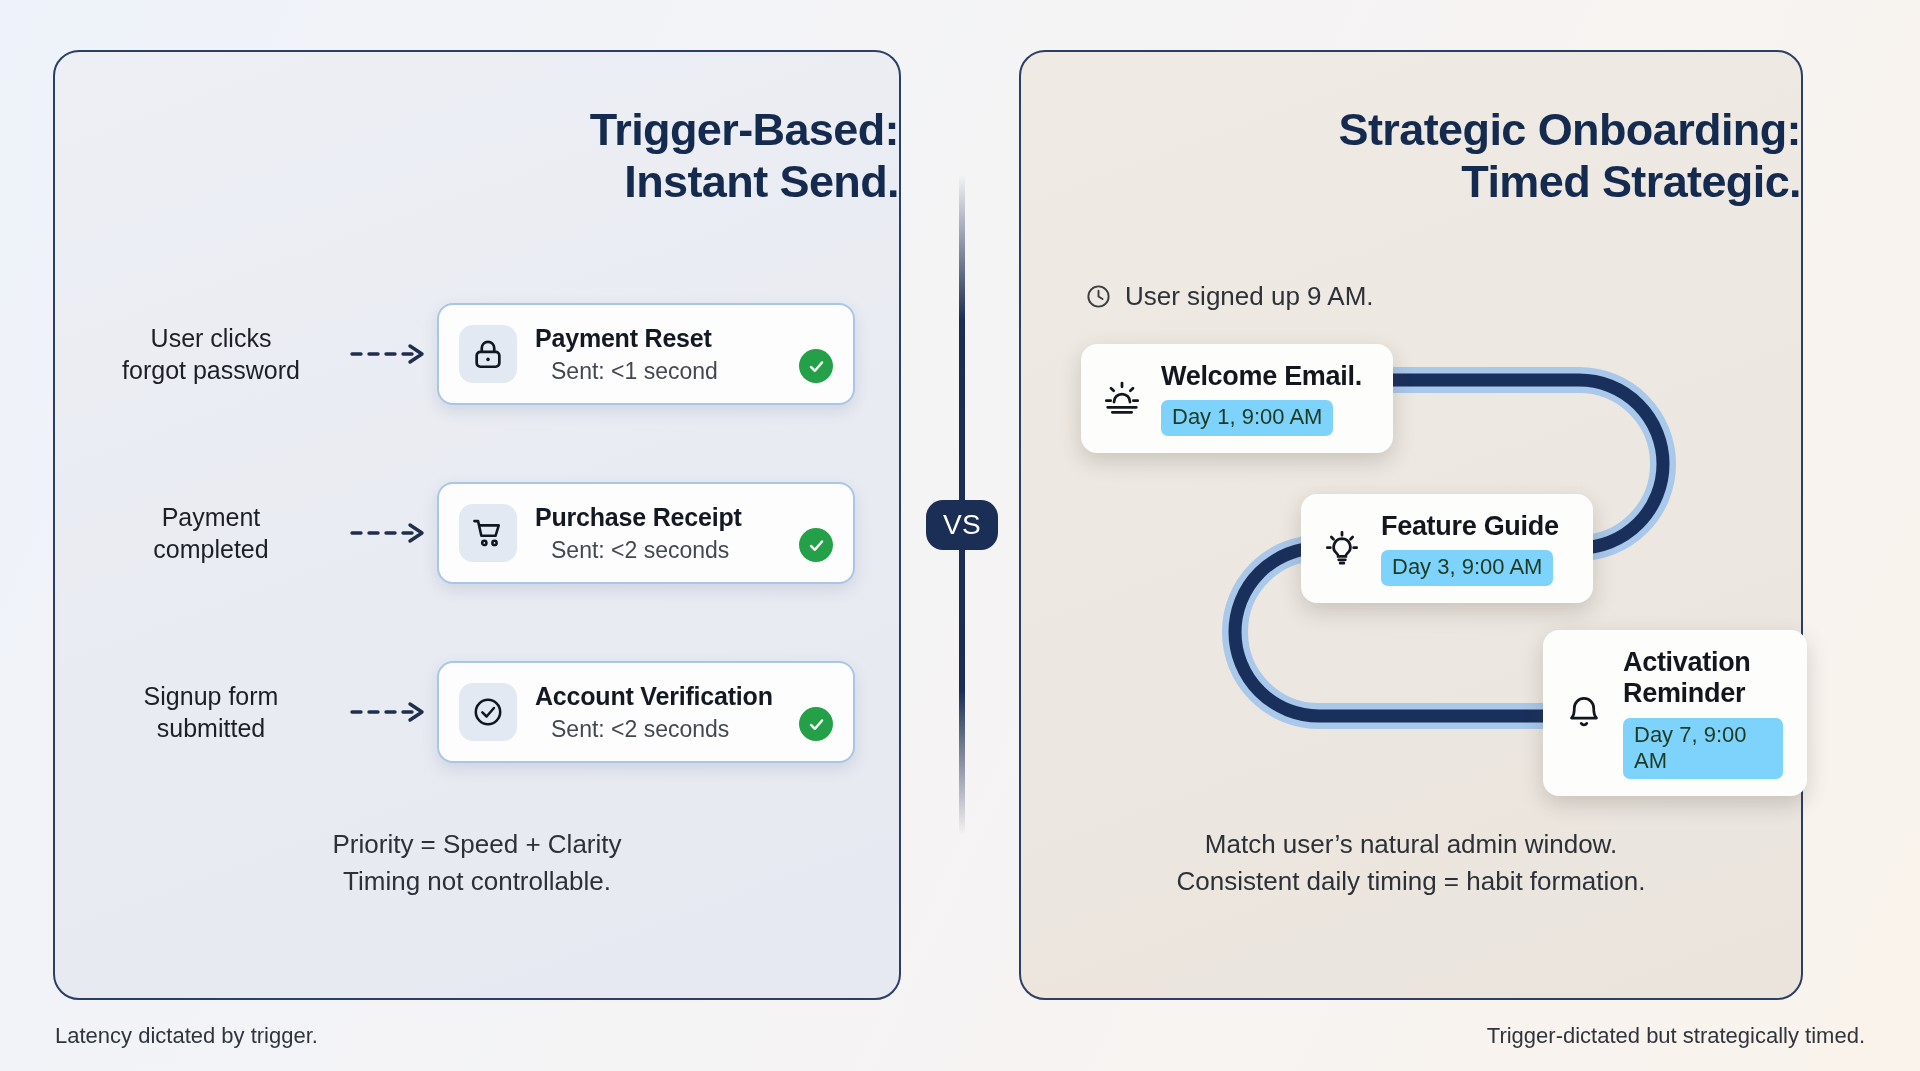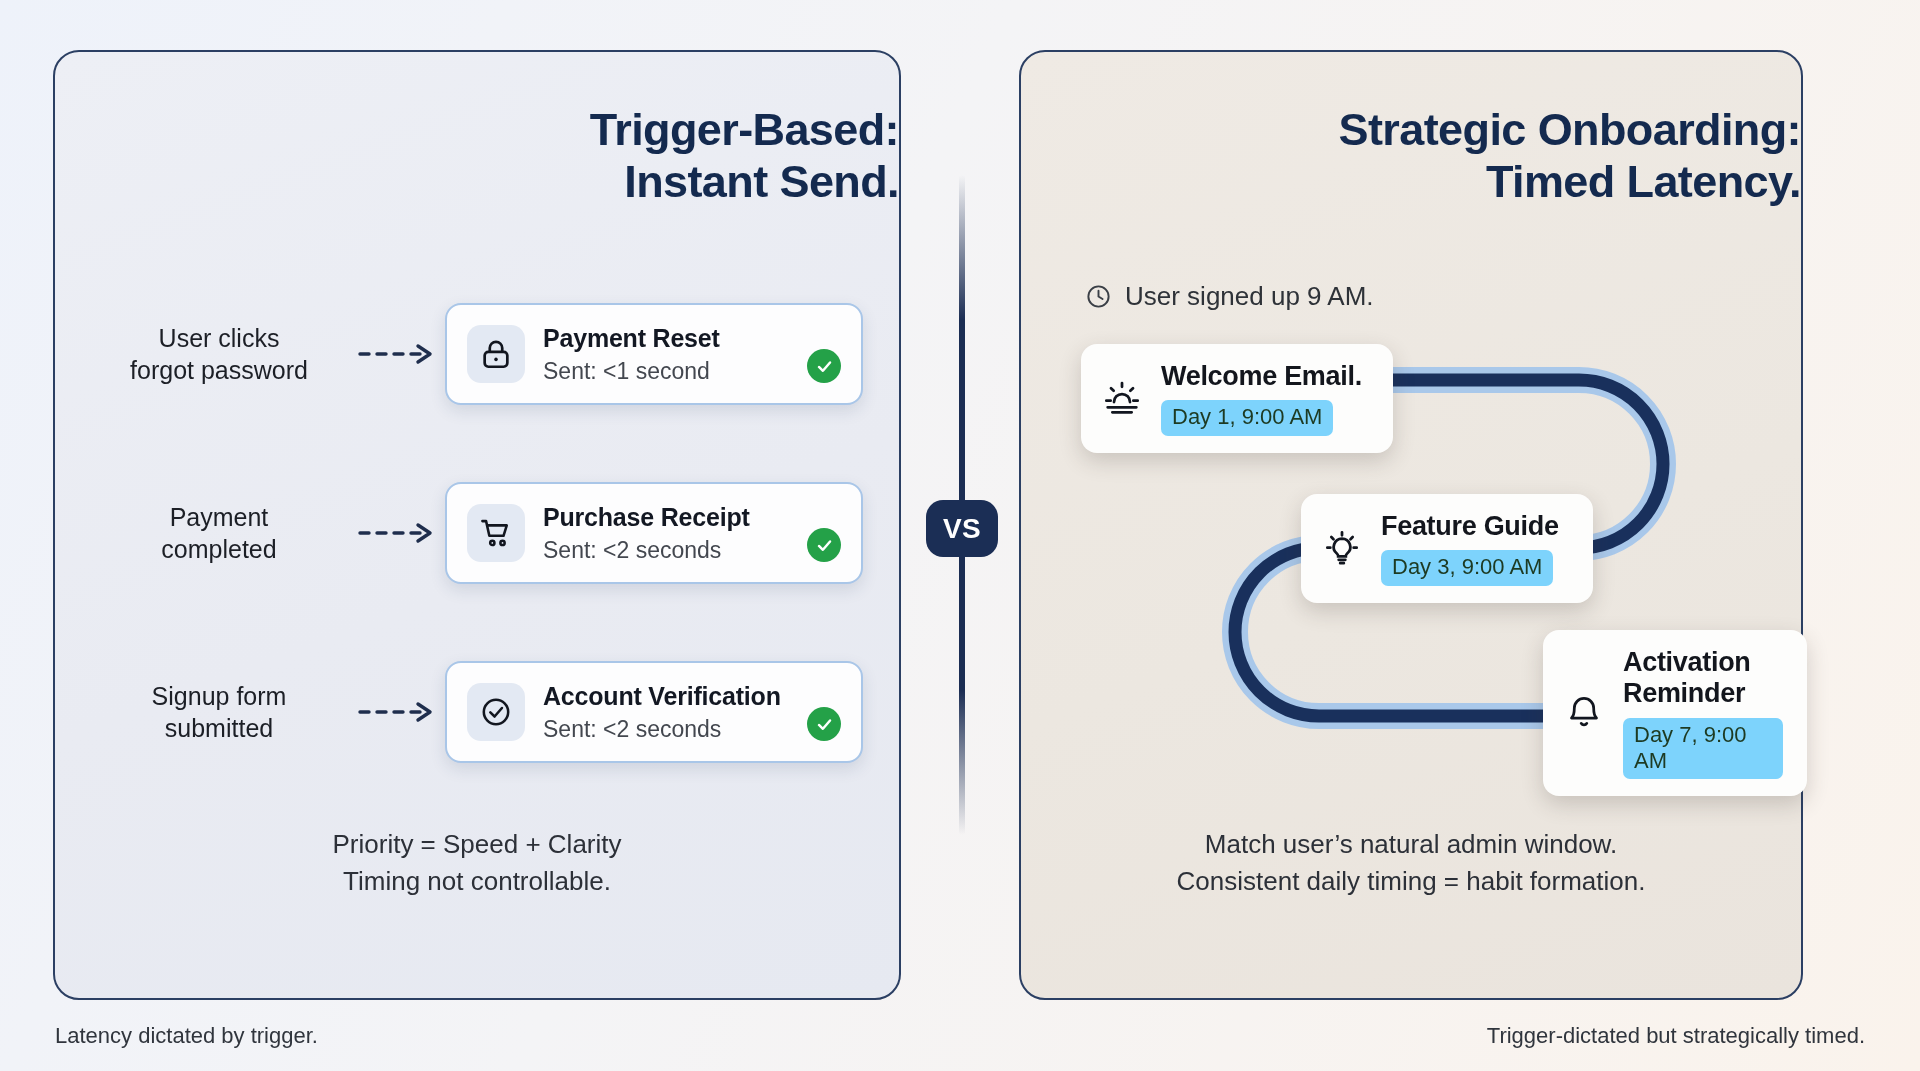--- a/index.html
+++ b/index.html
@@ -39,21 +39,21 @@
     color: #142a4f;
     font-weight: bold;
     font-size: 45px;
     line-height: 1.16;
     letter-spacing: -0.6px;
     padding-top: 52px;
   }
   .panel-title .ln { display: block; }
 
   
-  .trigger-rows { position: absolute; top: 230px; left: 0; width: 100%; padding-left: 8px; }
+  .trigger-rows { position: absolute; top: 230px; left: 0; width: 100%; }
   .trigger-row {
     display: flex; align-items: center;
     height: 144px;
     margin-bottom: 35px;
   }
   .trigger-label {
     width: 290px;
     text-align: center;
     color: #1c1f26;
     font-size: 25px;
@@ -82,21 +82,21 @@
     background: #e3e9f3;
     border-radius: 14px;
     display: flex; align-items: center; justify-content: center;
   }
   .card-icon svg { display: block; }
   .card-text { flex: 1 1 auto; min-width: 0; }
   .card-title {
     font-size: 25px; font-weight: bold; color: #131823;
     line-height: 1.2; letter-spacing: -0.2px;
   }
-  .card-sub { font-size: 23px; color: #43474f; margin-top: 5px; }
+  .card-sub { font-size: 23px; color: #43474f; margin-top: 5px; margin-left: 16px; }
   .check-badge {
     width: 34px; height: 34px; flex: 0 0 34px;
     border-radius: 50%;
     background: #24a148;
     display: flex; align-items: center; justify-content: center;
     align-self: flex-end;
     margin-bottom: 2px;
   }
   .check-badge svg { display: block; }
 
@@ -116,25 +116,25 @@
   .divider {
     position: absolute;
     left: 959px; top: 175px;
     width: 6px; height: 660px;
     background: linear-gradient(180deg, rgba(26,45,83,0) 0%, #1b2d53 22%, #1b2d53 78%, rgba(26,45,83,0) 100%);
     border-radius: 3px;
   }
   .vs-badge {
     position: absolute;
     left: 926px; top: 500px;
-    width: 72px; height: 57px;
+    width: 72px; height: 50px;
     background: #1b2e55;
     border-radius: 17px;
     color: #ffffff;
-    font-size: 28px; font-weight: bold;
+    font-size: 28px; font-weight: normal;
     display: flex; align-items: center; justify-content: center;
     letter-spacing: 0.2px;
   }
 
   
   .signup-meta {
     position: absolute;
     left: 1085px; top: 281px;
     display: flex; align-items: center; gap: 13px;
     font-size: 26px; color: #2e3238; text-align: right;
@@ -298,21 +298,21 @@
       <span class="ln">Timing not controllable.</span>
     </div>
   </section>
 
   <div class="divider"></div>
   <div class="vs-badge">VS</div>
 
   <section class="panel panel-right">
     <h2 class="panel-title">
       <span class="ln">Strategic Onboarding:</span>
-      <span class="ln">Timed Latency.</span>
+      <span class="ln">Timed Strategic.</span>
     </h2>
 
     <div class="panel-note">
       <span class="ln">Match user’s natural admin window.</span>
       <span class="ln">Consistent daily timing = habit formation.</span>
     </div>
   </section>
 
   <div class="signup-meta">
     <span>

